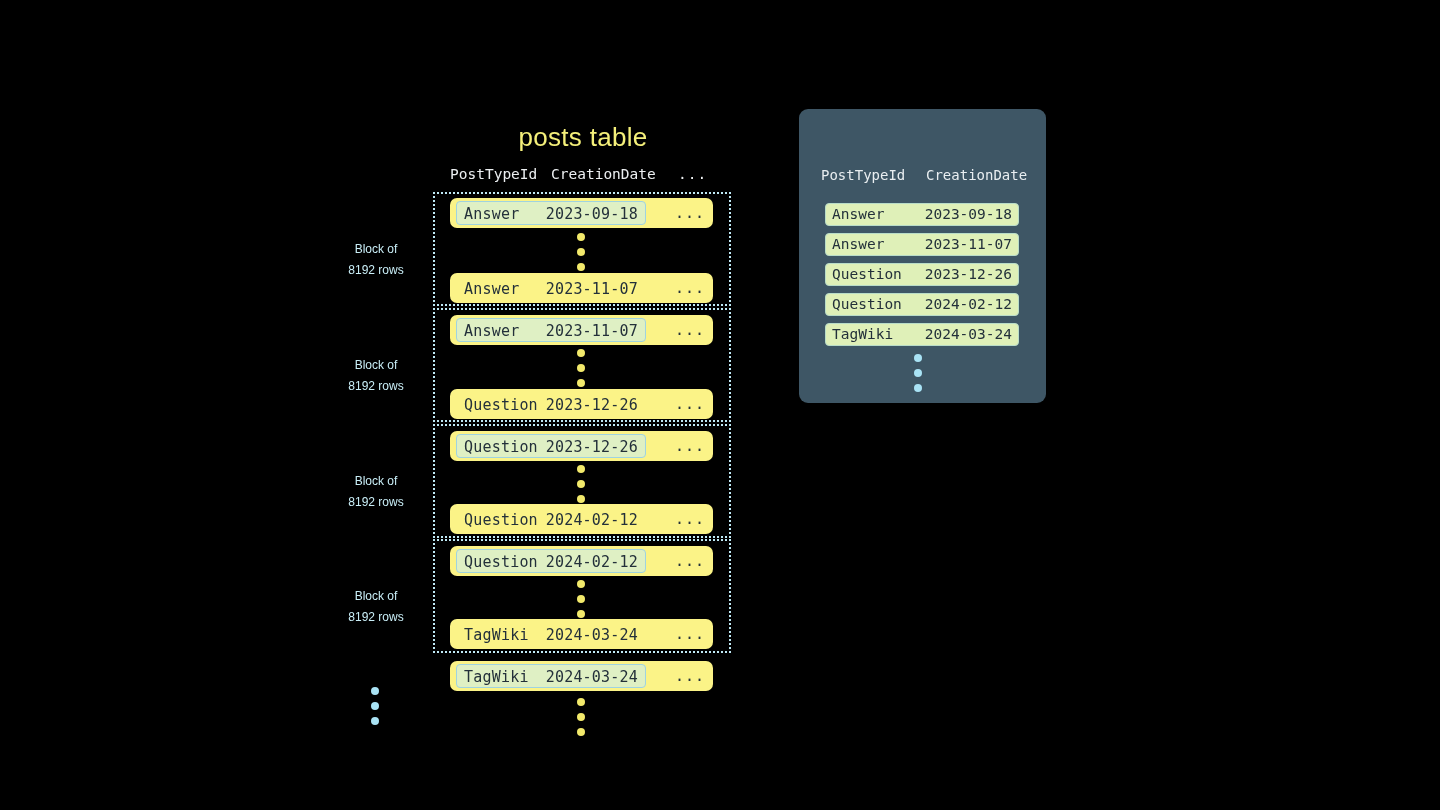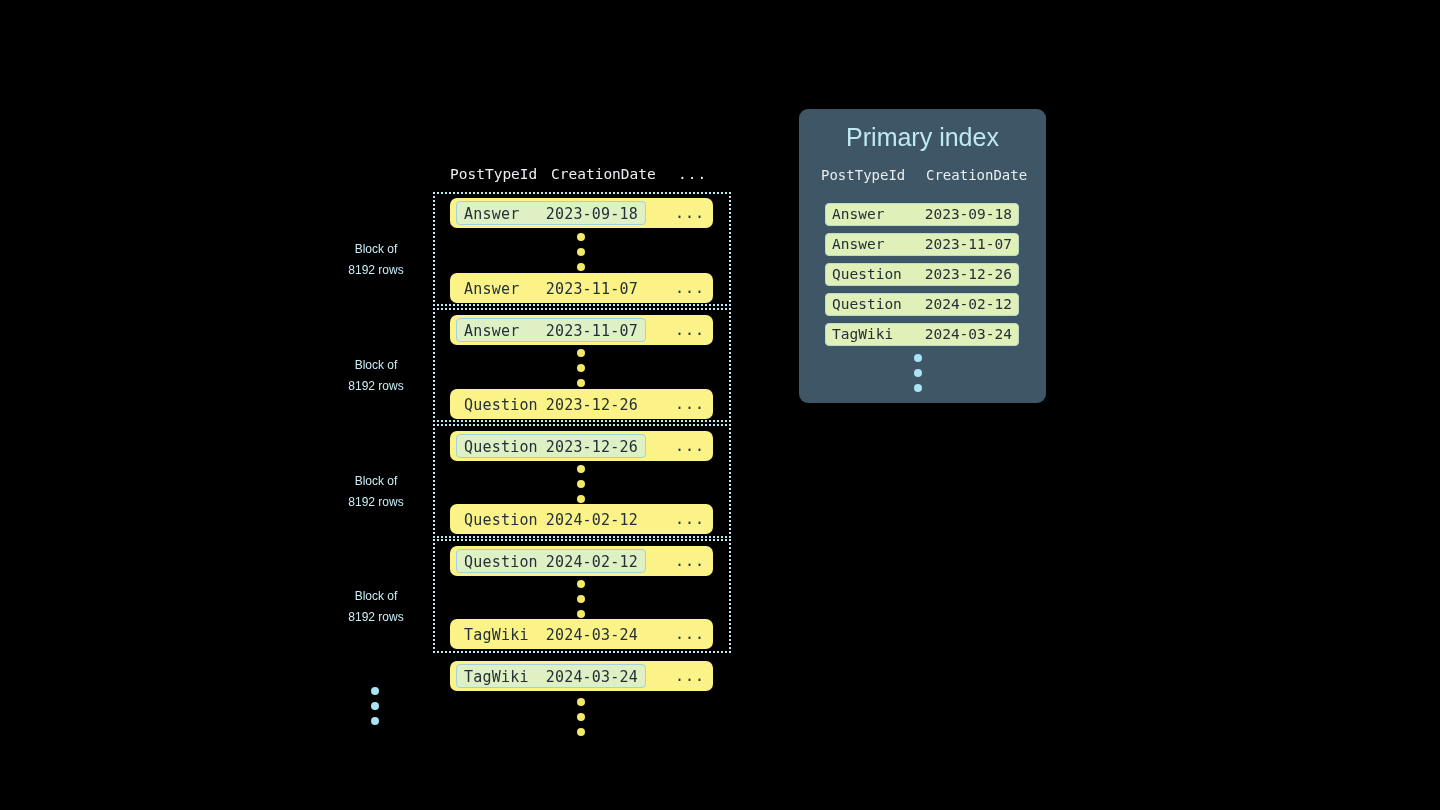--- a/index.html
+++ b/index.html
@@ -117,20 +117,21 @@
     position:absolute;right:6px;top:2px;
     font-family:"DejaVu Sans Mono", monospace;
     font-size:14.5px;color:#23303a;
   }
 </style>
 </head>
 <body>
 
 <div class="stage">
 
+  <div id="posts-table-title">posts table</div>
 
   <div id="posts-header">
     <span class="h-type">PostTypeId</span>
     <span class="h-date">CreationDate</span>
     <span class="h-dots">...</span>
   </div>
 
   <div class="block" style="top:192px;height:114px;"></div>
   <div class="block-label" style="left:316px;top:239px;">
     <div>Block of</div>
@@ -243,21 +244,20 @@
       <i></i>
       <i></i>
   </div>
   <div class="vdots blue" style="left:371px;top:687px;">
     <i></i>
       <i></i>
       <i></i>
   </div>
 
   <div id="primary-index-panel">
-    <div id="primary-index-title">Primary index</div>
 
     <div id="index-header">
       <span class="h-type">PostTypeId</span>
       <span class="h-date">CreationDate</span>
     </div>
 
     <div class="irow" style="top:94px;">
       <span class="c-type">Answer</span>
       <span class="c-date">2023-09-18</span>
     </div>

